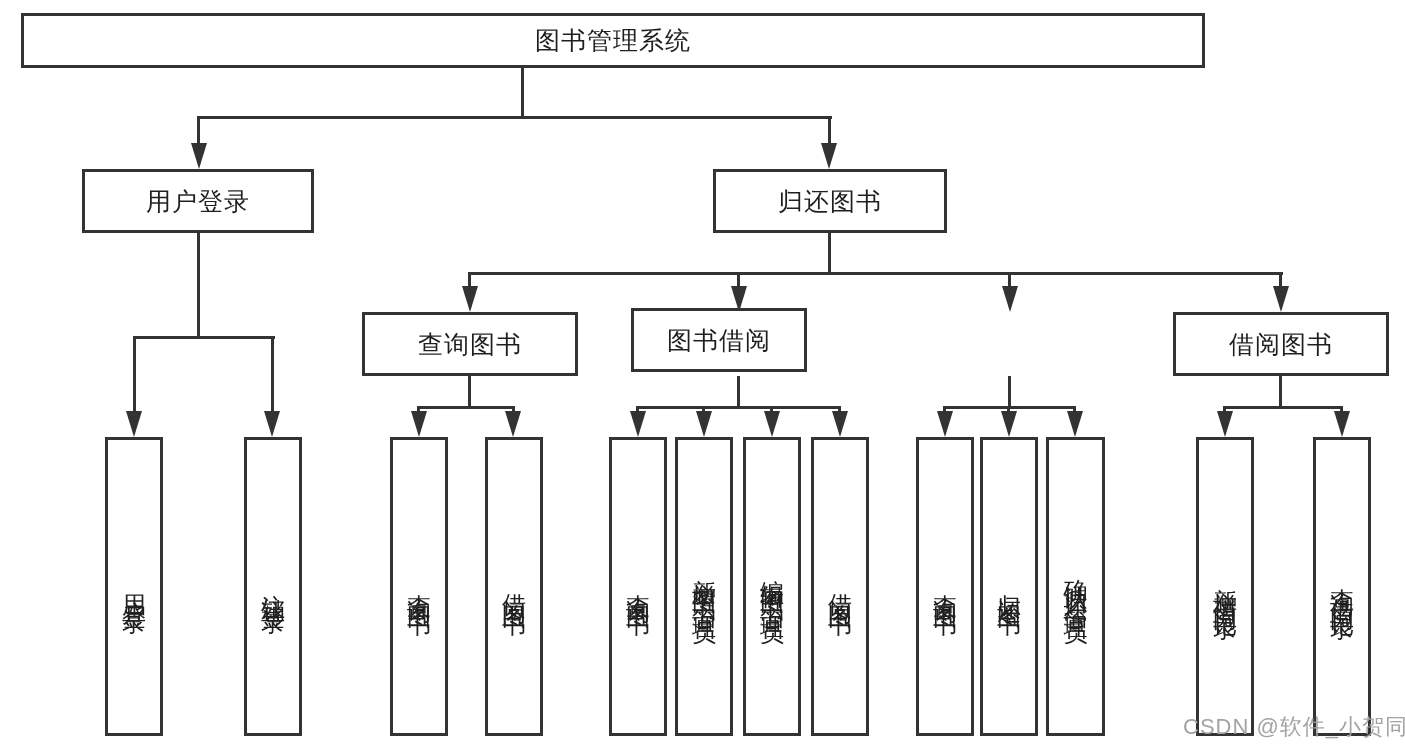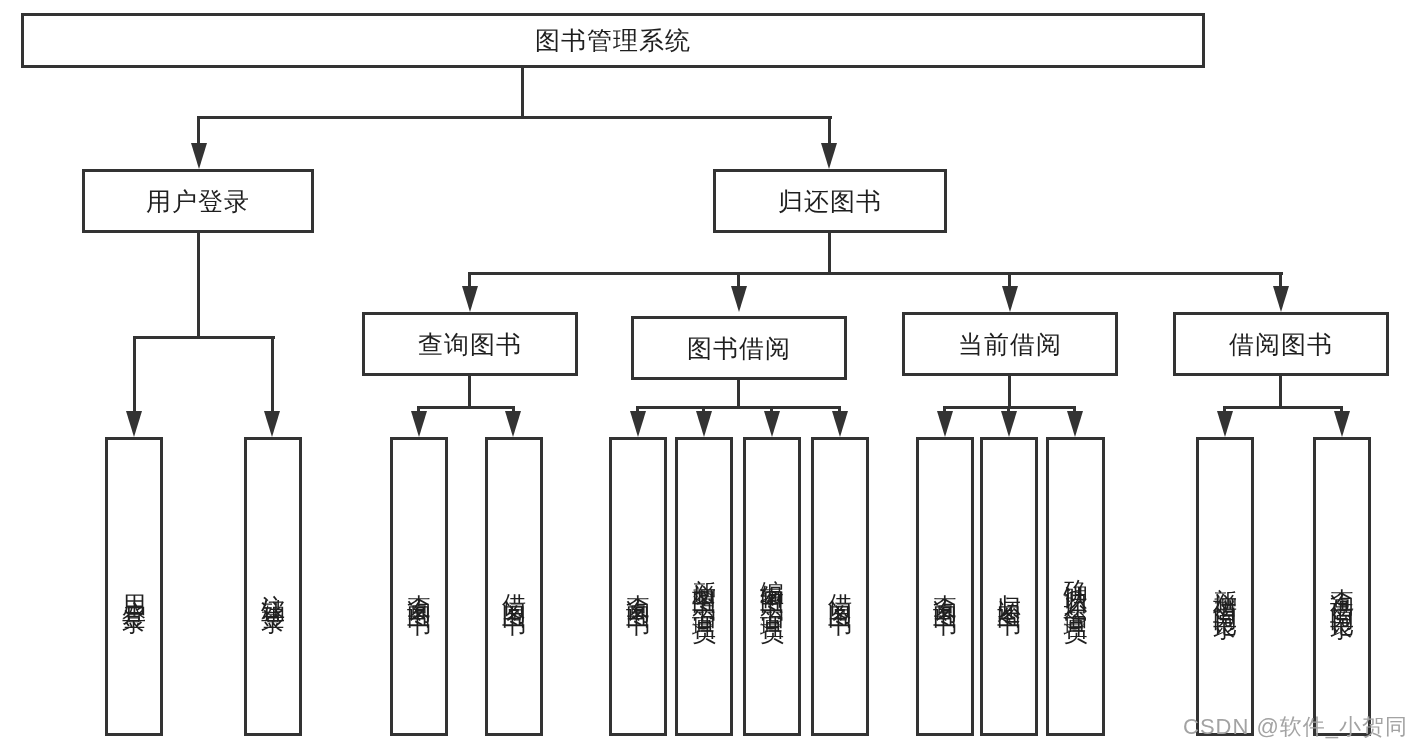--- a/index.html
+++ b/index.html
@@ -92,22 +92,21 @@
   <div class="vline" style="left:1340px;top:406px;height:10px"></div>
   <div class="arrow" style="left:1217px;top:411px"></div>
   <div class="arrow" style="left:1334px;top:411px"></div>
 
   <div class="node" style="left:21px;top:13px;width:1184px;height:55px">图书管理系统</div>
 
   <div class="node" style="left:82px;top:169px;width:232px;height:64px">用户登录</div>
   <div class="node" style="left:713px;top:169px;width:234px;height:64px">归还图书</div>
 
   <div class="node" style="left:362px;top:312px;width:216px;height:64px">查询图书</div>
-  <div class="node" style="left:631px;top:316px;width:216px;height:64px">图书借阅</div>
-  <div class="node" style="left:902px;top:312px;width:216px;height:64px">当前借阅</div>
+  <div class="node" style="left:631px;top:308px;width:176px;height:64px">图书借阅</div>
   <div class="node" style="left:1173px;top:312px;width:216px;height:64px">借阅图书</div>
 
   <div class="node vnode" style="left:105px;top:437px;width:58px;height:299px">用户登录</div>
   <div class="node vnode" style="left:244px;top:437px;width:58px;height:299px">注销登录</div>
 
   <div class="node vnode" style="left:390px;top:437px;width:58px;height:299px">查询图书</div>
   <div class="node vnode" style="left:485px;top:437px;width:58px;height:299px">借阅图书</div>
 
   <div class="node vnode" style="left:609px;top:437px;width:58px;height:299px">查询图书</div>
   <div class="node vnode" style="left:675px;top:437px;width:58px;height:299px">新增图书（管理员）</div>

